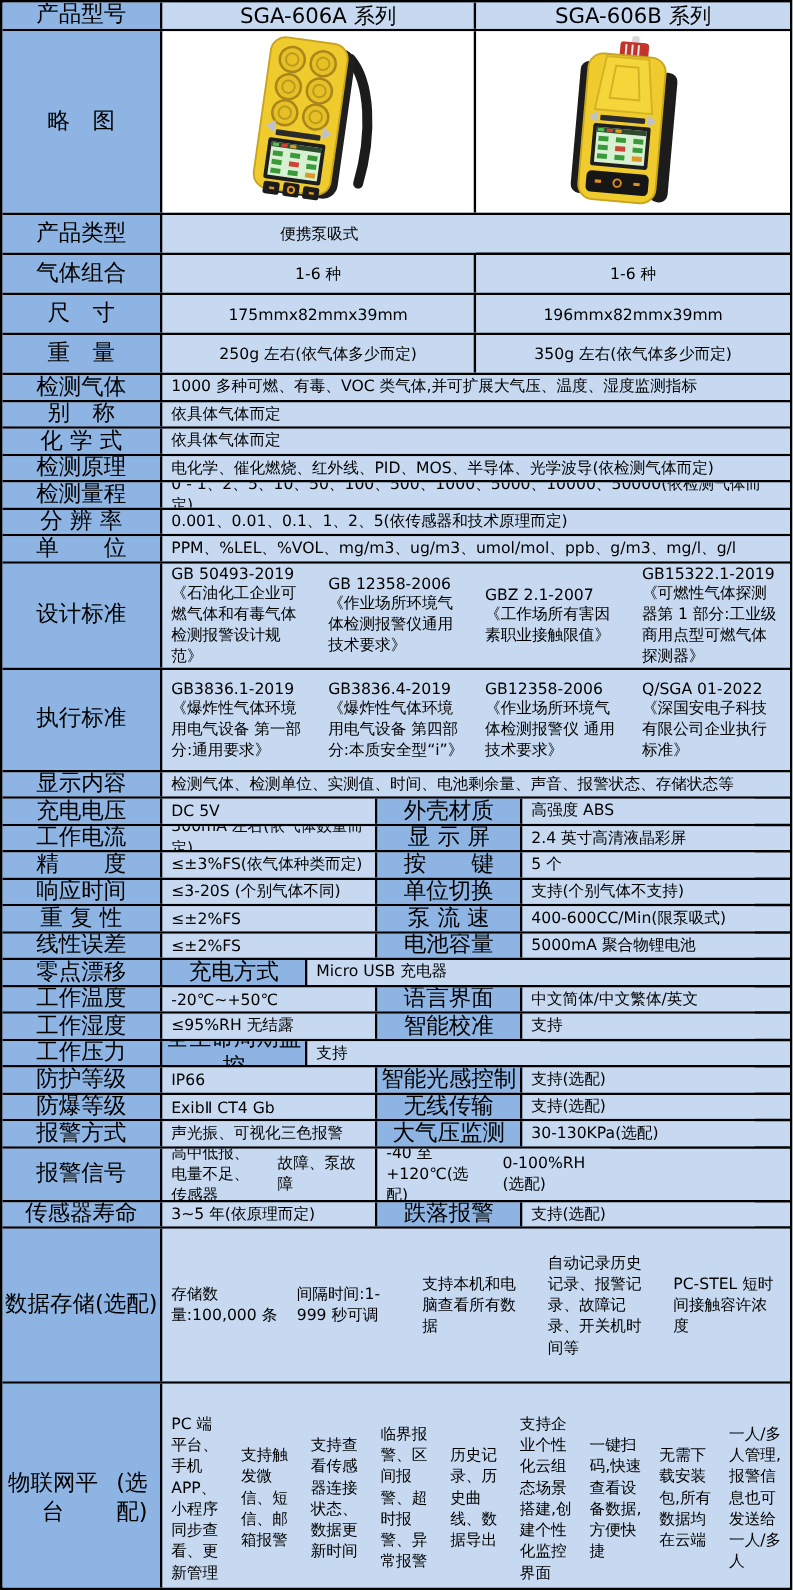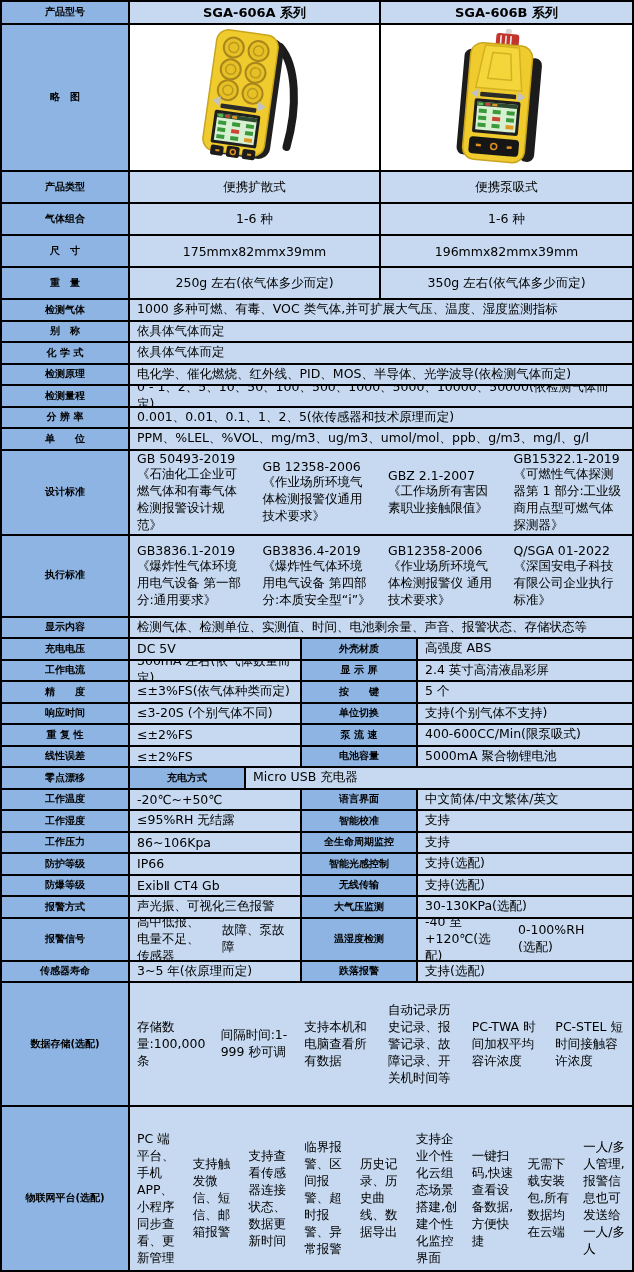--- a/index.html
+++ b/index.html
@@ -3,25 +3,25 @@
 <meta charset="utf-8">
 <style>
   *{margin:0;padding:0;box-sizing:border-box}
   html,body{background:#fff}
   body{width:634px;font-family:"DejaVu Sans","Liberation Sans",sans-serif;color:#000}
   .tbl{width:634px;height:1272px;border:2px solid #000;display:flex;flex-direction:column;background:#C6D9F0;overflow:hidden}
   .row{display:flex;border-bottom:2px solid #000;flex-shrink:0}
   .row.grow{flex:1;border-bottom:none}
   .cell{border-right:2px solid #000;display:flex;align-items:center;overflow:hidden}
   .cell.last{border-right:none}
-  .lbl{background:#8DB4E2;font-weight:bold;font-size:10px;justify-content:center;text-align:center;line-height:1.25}
+  .lbl{background:#8DB4E2;font-weight:normal;font-size:18px;justify-content:center;text-align:center;line-height:1.25}
   .val{background:#C6D9F0;font-size:12.5px;padding:0 7px}
   .center{justify-content:center;padding:0 2px;text-align:center}
   .white{background:#FFFFFF;justify-content:center}
-  .bold{font-weight:bold;font-size:13px}
+  .bold{font-weight:normal;font-size:17px}
   .col{flex-direction:row;align-items:stretch;justify-content:center;padding:2px 0}
   .col .ln{flex:1;display:flex;align-items:center;padding:0 7px;font-size:12.5px}
   .lblcol{justify-content:center}
   
   .w1{width:128px}.wa{width:251px}.wb{width:251px}
   .wv1{width:172px}.wl2{width:116px}.wv2{width:186px}.wf{width:502px}
   
   .hH{height:23px}.hS{height:147px}.hC{height:32px}.hF{height:21.5px}
   .hD1{height:85px}.hD2{height:82px}.hA{height:43px}.hSt{height:124px}.hIo{height:185px}
   svg{display:block}
@@ -131,21 +131,20 @@
           <circle cx="91" cy="119.5" r="3" fill="none" stroke="#e09020" stroke-width="1.5"></circle>
           <rect x="73" y="118" width="5" height="2.5" fill="#e09020"></rect>
             <rect x="104" y="118" width="5" height="2.5" fill="#e09020"></rect>
         </g>
       </svg>
     </div>
   </div>
 
   <div class="row hC">
     <div class="cell lbl w1">产品类型</div>
-    <div class="cell val center wa">便携扩散式</div>
     <div class="cell val center wb last">便携泵吸式</div>
   </div>
   <div class="row hC">
     <div class="cell lbl w1">气体组合</div>
     <div class="cell val center wa">1-6 种</div>
     <div class="cell val center wb last">1-6 种</div>
   </div>
   <div class="row hC">
     <div class="cell lbl w1">尺　寸</div>
     <div class="cell val center wa">175mmx82mmx39mm</div>
@@ -259,21 +258,20 @@
     <div class="cell val wv2 last">中文简体/中文繁体/英文</div>
   </div>
   <div class="row hF">
     <div class="cell lbl w1">工作湿度</div>
     <div class="cell val wv1">≤95%RH 无结露</div>
     <div class="cell lbl wl2">智能校准</div>
     <div class="cell val wv2 last">支持</div>
   </div>
   <div class="row hF">
     <div class="cell lbl w1">工作压力</div>
-    <div class="cell val wv1">86~106Kpa</div>
     <div class="cell lbl wl2">全生命周期监控</div>
     <div class="cell val wv2 last">支持</div>
   </div>
   <div class="row hF">
     <div class="cell lbl w1">防护等级</div>
     <div class="cell val wv1">IP66</div>
     <div class="cell lbl wl2">智能光感控制</div>
     <div class="cell val wv2 last">支持(选配)</div>
   </div>
   <div class="row hF">
@@ -288,21 +286,20 @@
     <div class="cell lbl wl2">大气压监测</div>
     <div class="cell val wv2 last">30-130KPa(选配)</div>
   </div>
 
   <div class="row hA">
     <div class="cell lbl w1">报警信号</div>
     <div class="cell val col wv1">
       <div class="ln">高中低报、电量不足、传感器</div>
       <div class="ln">故障、泵故障</div>
     </div>
-    <div class="cell lbl wl2">温湿度检测</div>
     <div class="cell val col wv2 last">
       <div class="ln">-40 至+120℃(选配)</div>
       <div class="ln">0-100%RH　(选配)</div>
     </div>
   </div>
 
   <div class="row hF">
     <div class="cell lbl w1">传感器寿命</div>
     <div class="cell val wv1">3~5 年(依原理而定)</div>
     <div class="cell lbl wl2">跌落报警</div>
@@ -312,21 +309,20 @@
   <div class="row hSt">
     <div class="cell lbl lblcol w1">
       <div>数据存储</div>
       <div>(选配)</div>
     </div>
     <div class="cell val col wf last">
       <div class="ln">存储数量:100,000 条</div>
       <div class="ln">间隔时间:1-999 秒可调</div>
       <div class="ln">支持本机和电脑查看所有数据</div>
       <div class="ln">自动记录历史记录、报警记录、故障记录、开关机时间等</div>
-      <div class="ln">PC-TWA 时间加权平均容许浓度</div>
       <div class="ln">PC-STEL 短时间接触容许浓度</div>
     </div>
   </div>
 
   <div class="row hIo">
     <div class="cell lbl lblcol w1">
       <div>物联网平台</div>
       <div>(选配)</div>
     </div>
     <div class="cell val col wf last">

